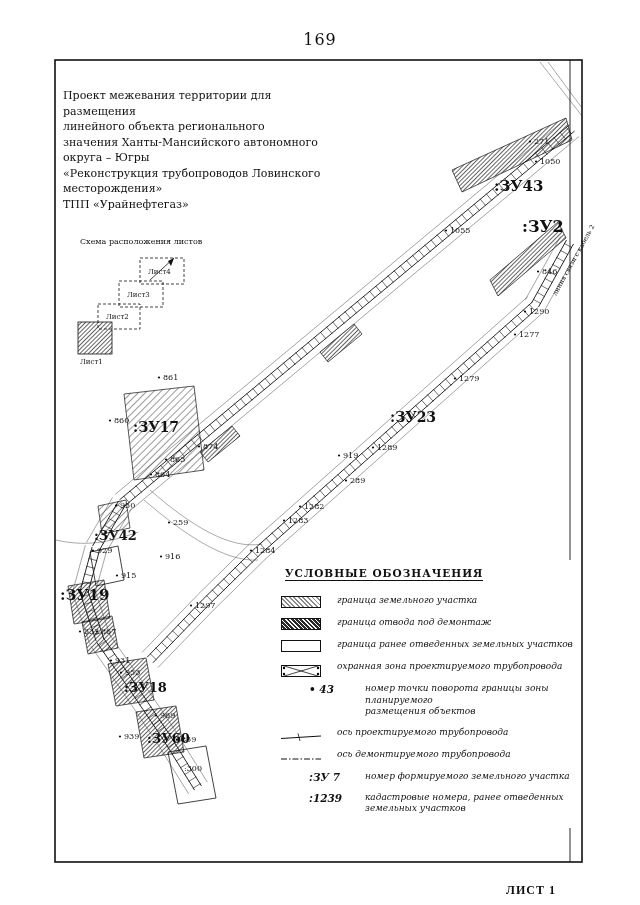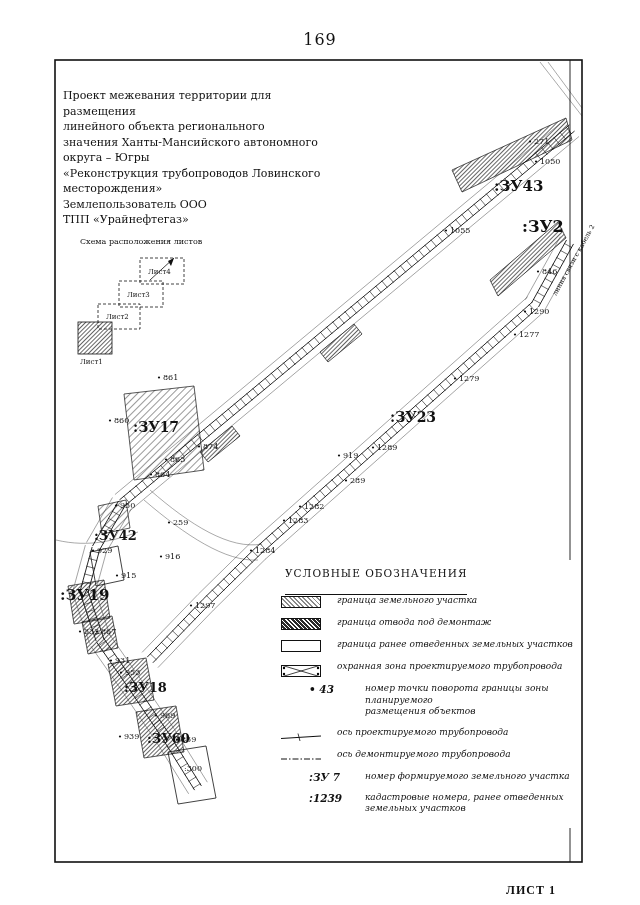--- a/index.html
+++ b/index.html
@@ -5,22 +5,22 @@
   html,body{margin:0;padding:0;background:#fff;}
   .page{position:relative;width:640px;height:905px;background:#fff;overflow:hidden;
         font-family:"DejaVu Serif",serif;color:#111;}
   #map{position:absolute;left:0;top:0;}
   .page-number{position:absolute;left:0;top:30px;width:640px;text-align:center;
         font-size:16px;letter-spacing:1px;}
   .title-block{position:absolute;left:63px;top:67px;width:272px;font-size:11px;
         line-height:15.5px;margin-top:21px;}
   .scheme-title{position:absolute;left:80px;top:237px;font-size:8px;text-align:center;}
   .legend{position:absolute;left:281px;top:560px;width:296px;background:#fff;padding:2px 0 4px 0;}
-  .legend-title{display:inline-block;margin-left:4px;margin-bottom:0;font-weight:normal;
-        font-size:10.5px;letter-spacing:1px;border-bottom:1.2px solid #111;padding-bottom:15px;}
+  .legend-title{display:inline-block;margin-left:4px;margin-bottom:14px;font-weight:bold;
+        font-size:10.5px;letter-spacing:1px;border-bottom:1.2px solid #111;padding-bottom:1px;}
   .legend-row{display:flex;align-items:flex-start;margin-bottom:9px;}
   .sym{flex:none;width:40px;height:12px;box-sizing:border-box;display:block;margin-top:1px;}
   .sym-box{border:1px solid #111;}
   .sym-hatch-light{background:repeating-linear-gradient(45deg,#fff,#fff 2px,#8a8a8a 2px,#8a8a8a 3.2px);}
   .sym-hatch-dark{background:repeating-linear-gradient(45deg,#fff,#fff 1px,#2b2b2b 1px,#2b2b2b 3px);}
   .sym-plain{background:#fff;}
   .sym-text{width:40px;font-weight:bold;font-size:10.5px;font-style:italic;margin-top:0;height:auto;margin-left:28px;}
   .legend-label{margin-left:16px;font-size:9px;line-height:11.5px;font-style:italic;}
   .sheet-label{position:absolute;left:506px;top:883px;font-weight:bold;font-size:12px;
         letter-spacing:1px;font-family:"Liberation Serif",serif;}
@@ -371,21 +371,20 @@
       <rect x="55" y="60" width="527" height="802" fill="none" stroke="#111" stroke-width="1.6"></rect>
       <line x1="570" y1="60" x2="570" y2="862" stroke="#111" stroke-width="0.9"></line>
     </svg>
   <div class="title-block">
       <div>Проект межевания территории для размещения</div>
       <div>линейного объекта регионального</div>
       <div>значения Ханты-Мансийского автономного</div>
       <div>округа – Югры</div>
       <div>«Реконструкция трубопроводов Ловинского</div>
       <div>месторождения»</div>
-      <div>Землепользователь ООО</div>
       <div>ТПП «Урайнефтегаз»</div>
     </div>
   <div class="scheme-title">Схема расположения листов</div>
   <div class="legend">
     <div class="legend-title">УСЛОВНЫЕ ОБОЗНАЧЕНИЯ</div>
     <div>
         <div class="legend-row">
           <span class="sym sym-box sym-hatch-light"></span>
           <div class="legend-label">
             <div>граница земельного участка</div>

